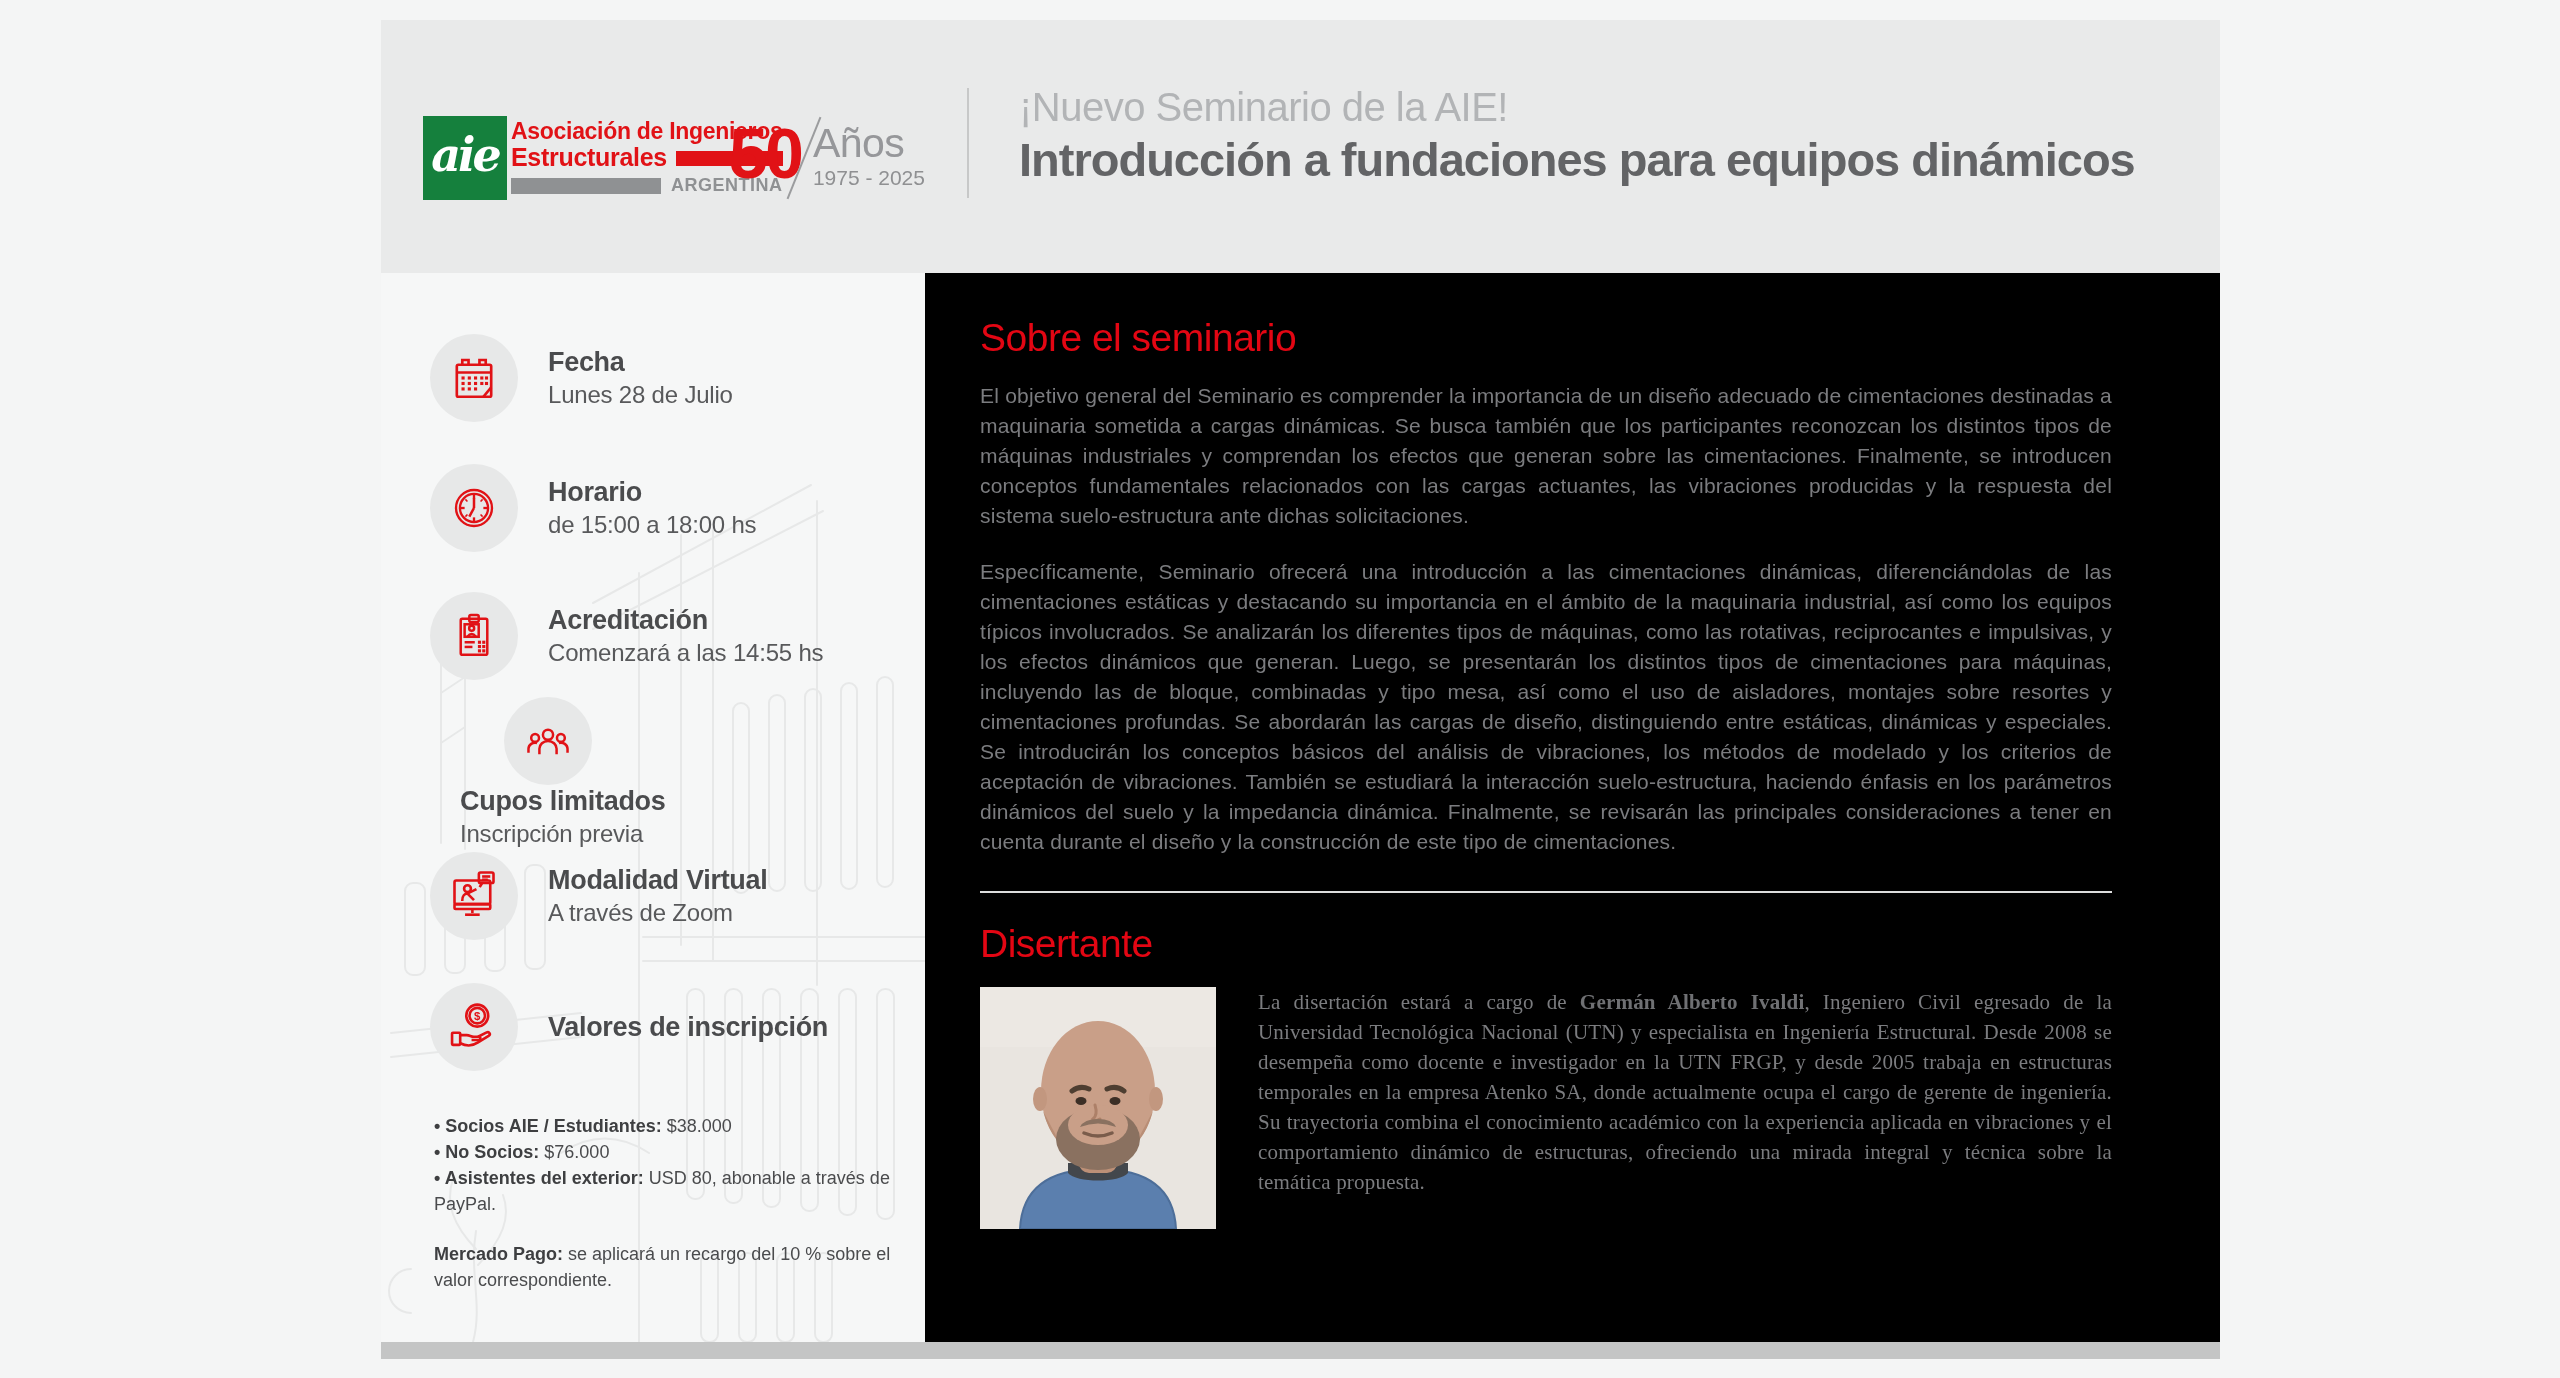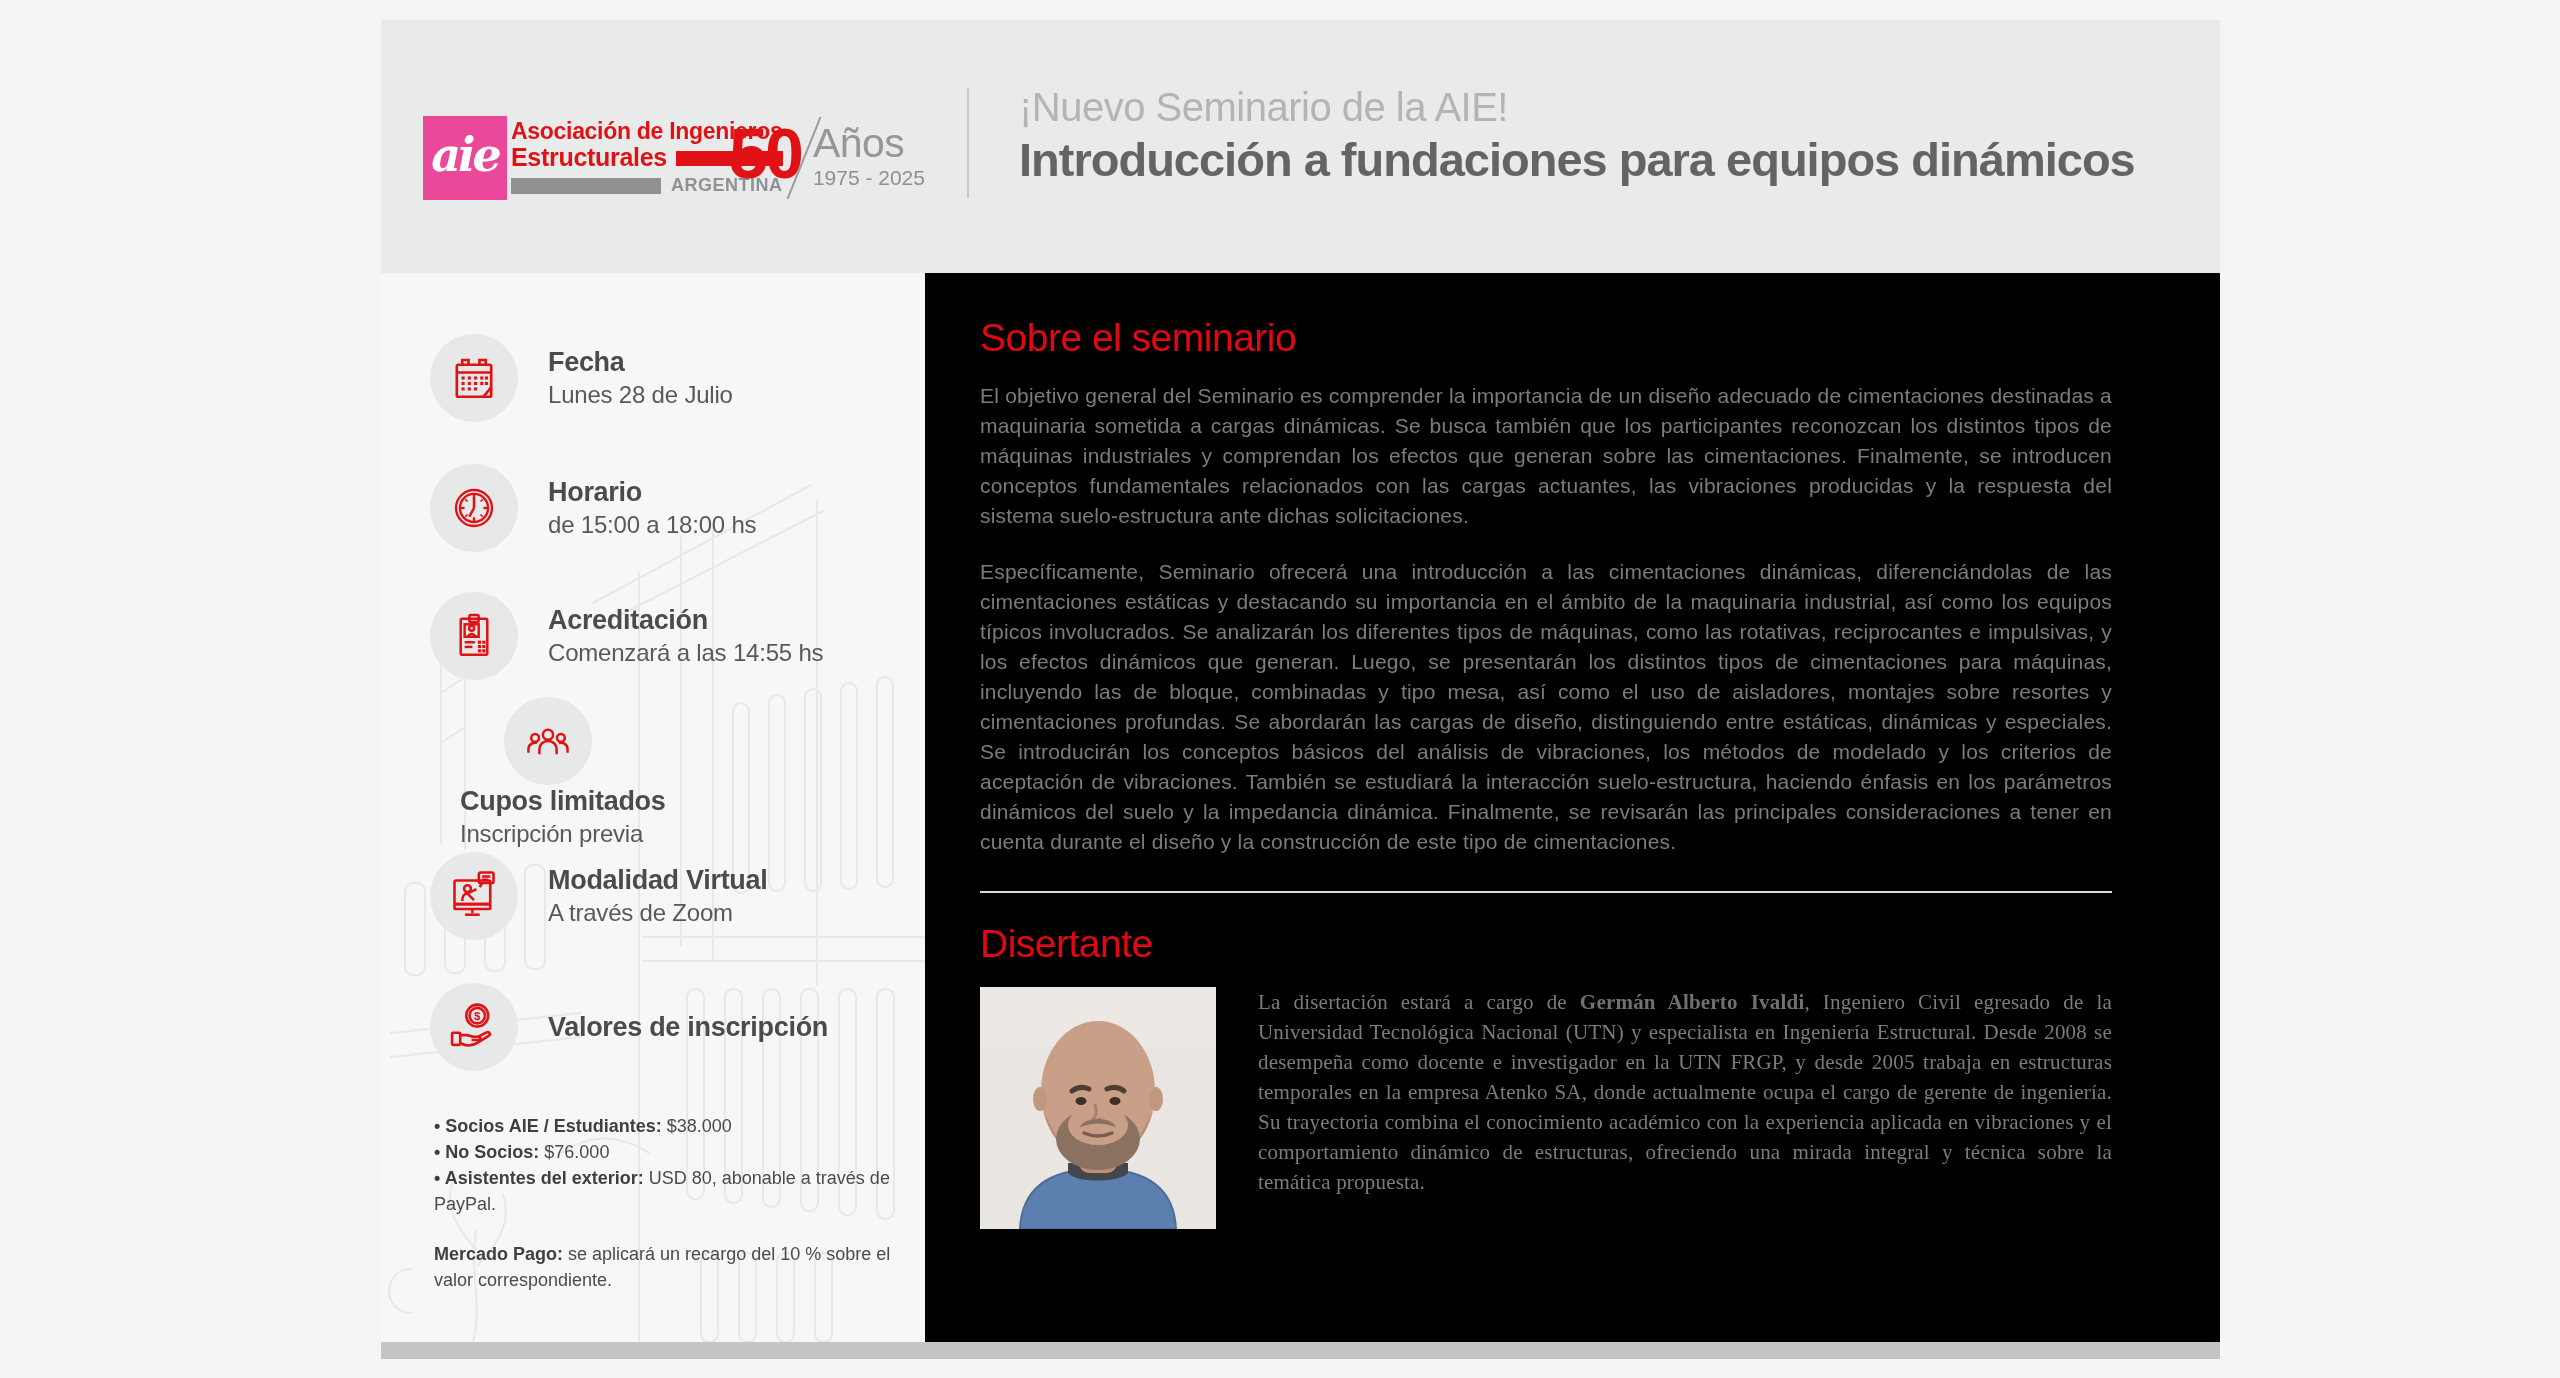--- a/index.html
+++ b/index.html
@@ -13,21 +13,21 @@
   .flyer{
     position:absolute;left:381px;top:20px;width:1839px;height:1322px;
     background:#ffffff;overflow:hidden;
   }
   
   .header{
     position:relative;width:100%;height:253px;background:#e9eaea;
   }
   .logo-block{position:absolute;left:42px;top:96px;display:flex;align-items:flex-start;}
   .logo-mark{
-    width:84px;height:84px;background:#ec4899;color:#ffffff;
+    width:84px;height:84px;background:#15803d;color:#ffffff;
     display:flex;align-items:center;justify-content:center;
     font-family:"DejaVu Serif","Liberation Serif",serif;
     font-style:italic;font-weight:bold;font-size:46px;line-height:1;
     letter-spacing:-3px;padding-bottom:6px;box-sizing:border-box;
   }
   .logo-text{margin-left:4px;width:272px;padding-top:2px;}
   .logo-l1{color:#e11216;font-weight:bold;font-size:23px;line-height:26px;letter-spacing:-0.3px;}
   .logo-l2{display:flex;align-items:center;}
   .logo-l2 .word{color:#e11216;font-weight:bold;font-size:25px;line-height:26px;letter-spacing:-0.3px;}
   .logo-l2 .redbar{flex:1;height:15px;background:#e11216;margin-left:9px;margin-top:2px;}

